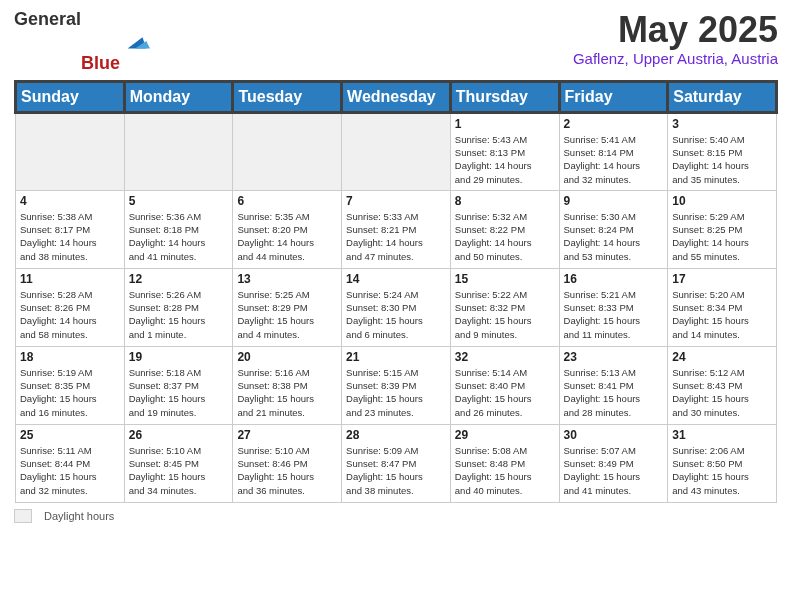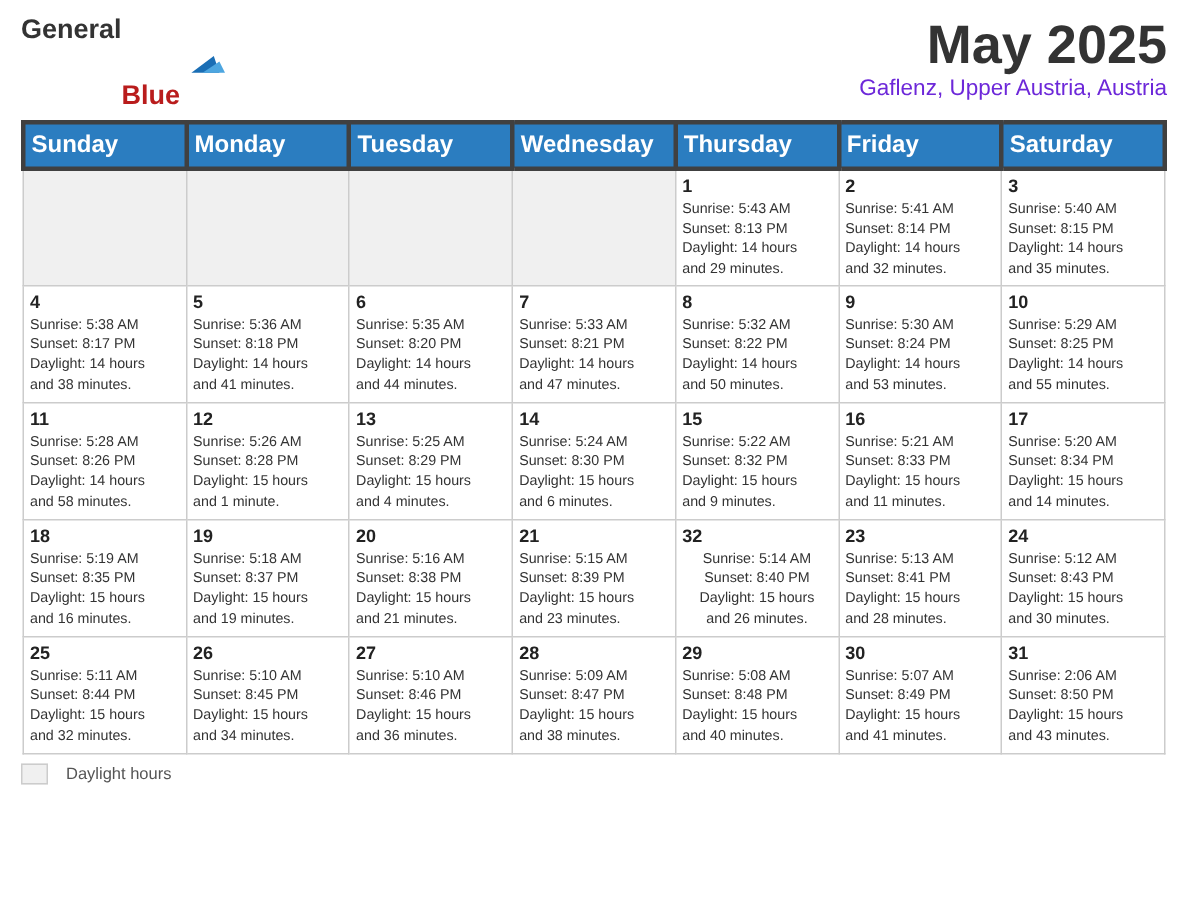--- a/index.html
+++ b/index.html
@@ -291,21 +291,21 @@
           </td>
           <td>
             <div class="day-num">21</div>
             <div class="day-info" style="white-space: pre-line;">Sunrise: 5:15 AM
 Sunset: 8:39 PM
 Daylight: 15 hours
 and 23 minutes.</div>
           </td>
           <td>
             <div class="day-num">32</div>
-            <div class="day-info" style="white-space: pre-line; text-align: center;">Sunrise: 5:14 AM
+            <div class="day-info" style="white-space: pre-line;">Sunrise: 5:14 AM
 Sunset: 8:40 PM
 Daylight: 15 hours
 and 26 minutes.</div>
           </td>
           <td>
             <div class="day-num">23</div>
             <div class="day-info" style="white-space: pre-line;">Sunrise: 5:13 AM
 Sunset: 8:41 PM
 Daylight: 15 hours
 and 28 minutes.</div>

